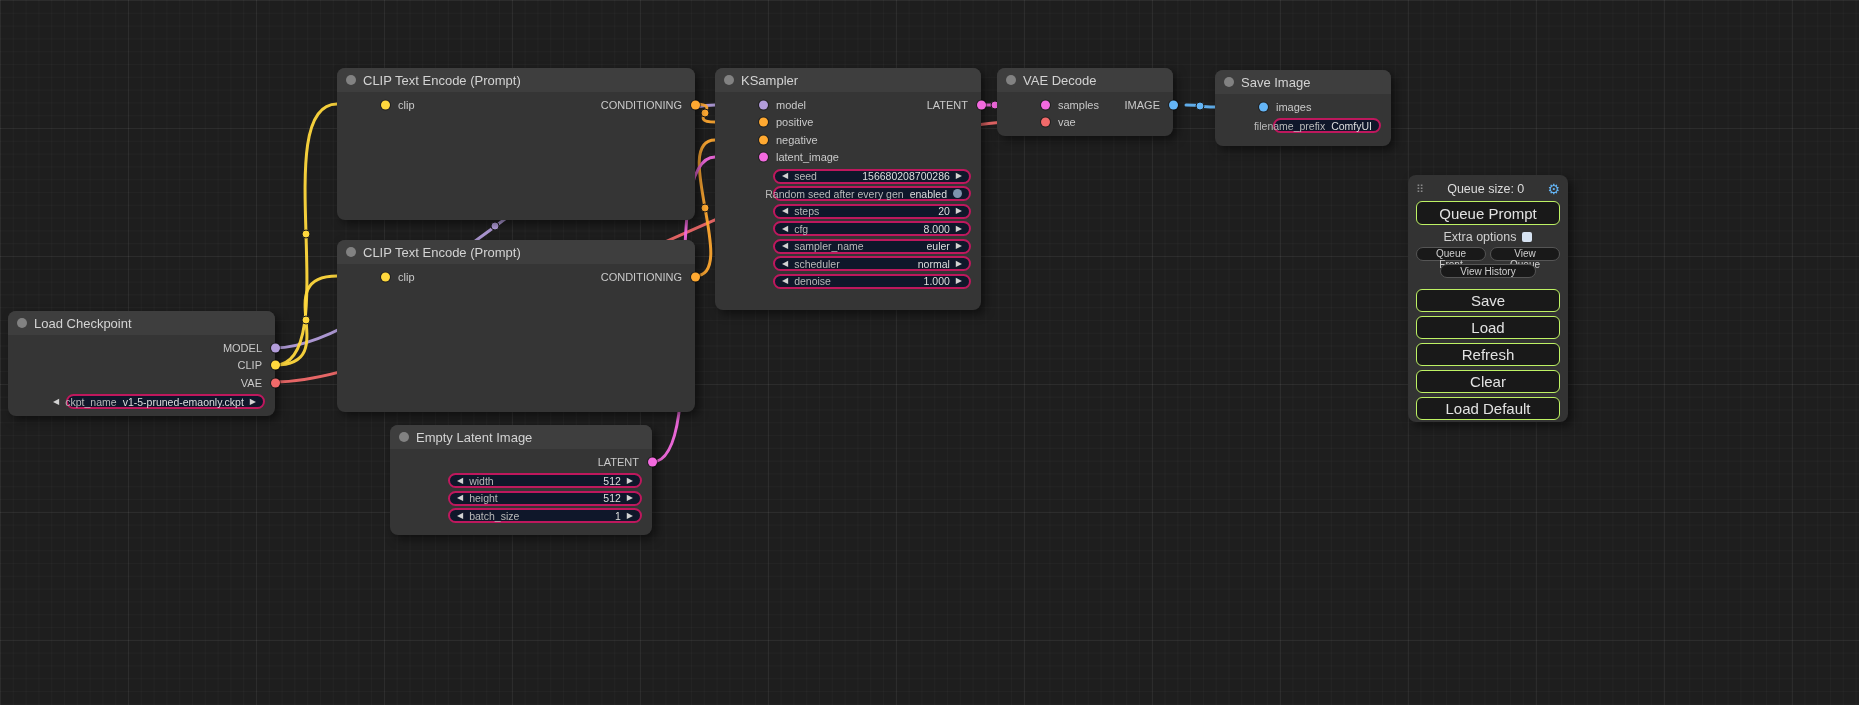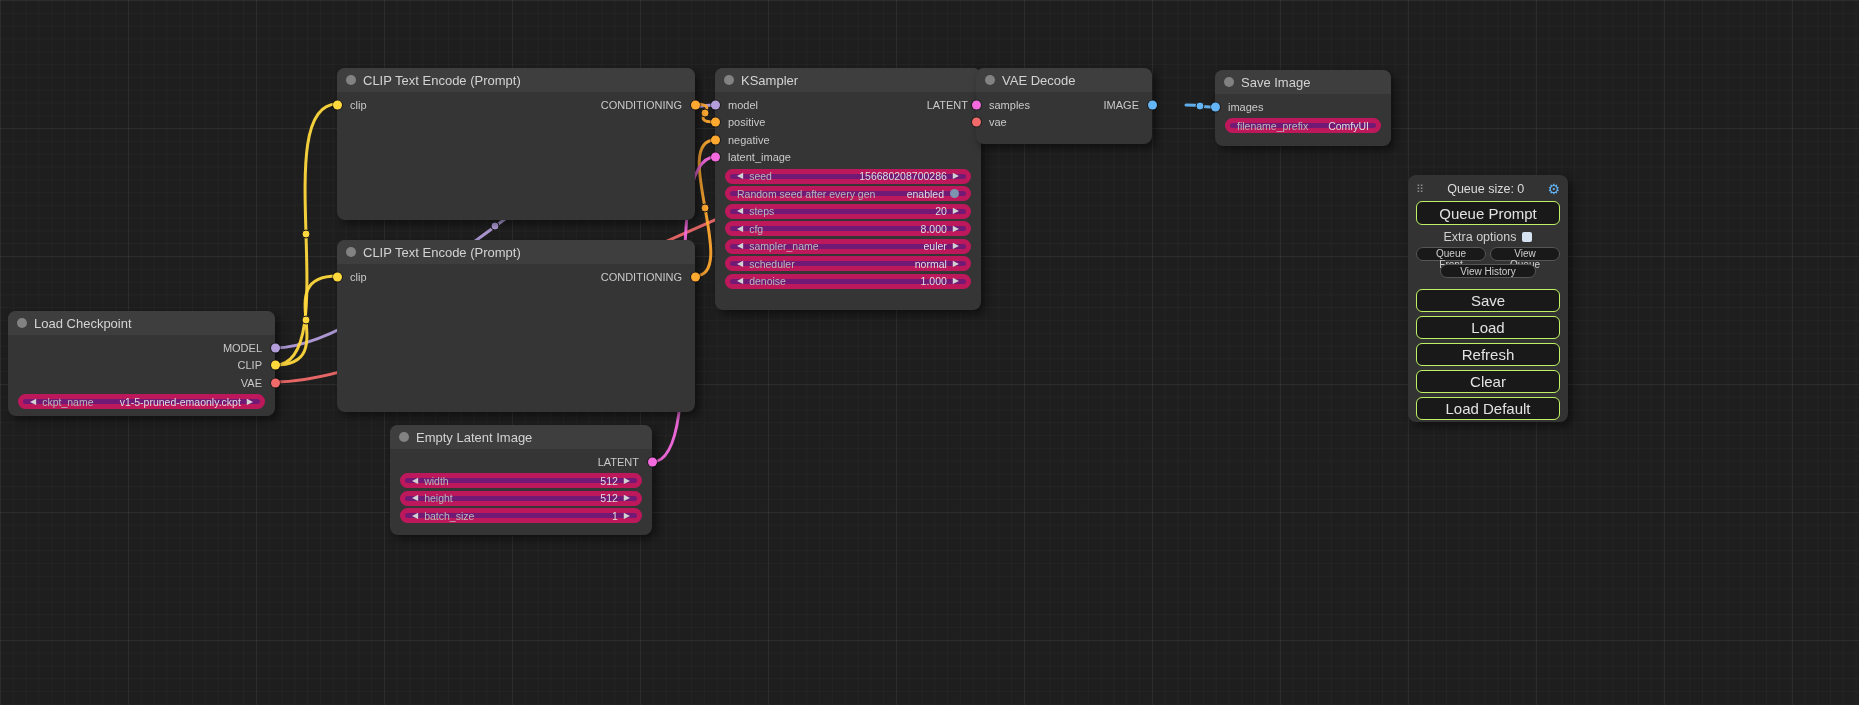--- a/index.html
+++ b/index.html
@@ -16,33 +16,33 @@
   #wires { position:absolute; left:0; top:0; z-index:1; }
   #wires path { fill:none; stroke-width:3; stroke-linecap:round; opacity:.95; }
   #wires circle { stroke:#1a1a1a; stroke-width:1; }
 
   .node { position:absolute; z-index:2; background:#353535; border-radius:8px;
     box-shadow:4px 4px 10px rgba(0,0,0,.5); color:#c9c9c9; font-size:11px; }
   .node-title { height:24px; background:#3e3e3e; border-radius:8px 8px 0 0;
     display:flex; align-items:center; gap:7px; padding:0 9px; }
   .title-dot { width:10px; height:10px; border-radius:50%; background:#828282; flex:0 0 auto; }
   .title-text { font-size:13px; color:#d3d3d3; white-space:nowrap; }
-  .node-body { position:relative; padding-top:4px; }
+  .node-body { position:relative; padding-top:4px;margin-left:48px; }
 
   .port-row { position:relative; height:17.5px; display:flex; align-items:center;
     justify-content:space-between; padding:0 13px; }
   .port-row.out-only { justify-content:flex-end; }
   .pdot { position:absolute; top:50%; width:9px; height:9px; border-radius:50%;
     transform:translateY(-50%); box-shadow:0 0 0 1px rgba(0,0,0,.4); }
   .pdot.in { left:-4.5px; } .pdot.out { right:-4.5px; }
   .plabel { font-size:11px; color:#c9c9c9; white-space:nowrap; }
 
-  .widget { height:15px; margin:2.5px 10px; background:#701a75; border:5px solid #be185d;
+  .widget { height:15px; margin:2.5px 10px; background:#0f172a; border:2px solid #be185d;
     border-radius:8px; display:flex; align-items:center; padding:0 7px; gap:6px;
-    font-size:10.5px; color:#cfcfcf; }
+    font-size:10.5px; color:#cfcfcf;justify-content:flex-end; }
   .widget .arrow { font-size:8px; color:#d2d2d2; line-height:1; }
   .widget .wlabel { color:#b9b9b9; white-space:nowrap; }
   .widget .wvalue { margin-left:auto; color:#dedede; white-space:nowrap; }
   .toggle-dot { width:9px; height:9px; border-radius:50%; flex:0 0 auto; }
 
   .prompt-text { margin:4px 8px 0; background:#1b1b1b; border-radius:4px; padding:5px 7px;
     font-family:"DejaVu Sans Mono", monospace; font-size:10px; line-height:1.4;
     color:#d6d6d6; white-space:pre-wrap; word-break:break-word; overflow:hidden; }
 
   .panel { position:absolute; left:1408px; top:175px; width:160px; height:247px; z-index:3;
@@ -241,21 +241,21 @@
       </div>
       <div class="widget">
         <span class="arrow">◀</span>
         <span class="wlabel">denoise</span>
         <span class="wvalue">1.000</span>
         <span class="arrow">▶</span>
       </div>
     </div>
   </div>
 
-  <div class="node" style="left:976px;top:68px;width:176px;height:76px;">
+  <div class="node" style="left:997px;top:68px;width:176px;height:68px;">
     <div class="node-title">
       <span class="title-dot"></span>
       <span class="title-text">VAE Decode</span>
     </div>
     <div class="node-body">
       <div class="port-row">
         <span class="pdot in" style="background-color: rgb(243, 106, 223);"></span>
         <span class="plabel">samples</span>
         <span class="plabel">IMAGE</span>
         <span class="pdot out" style="background-color: rgb(100, 181, 246);"></span>

